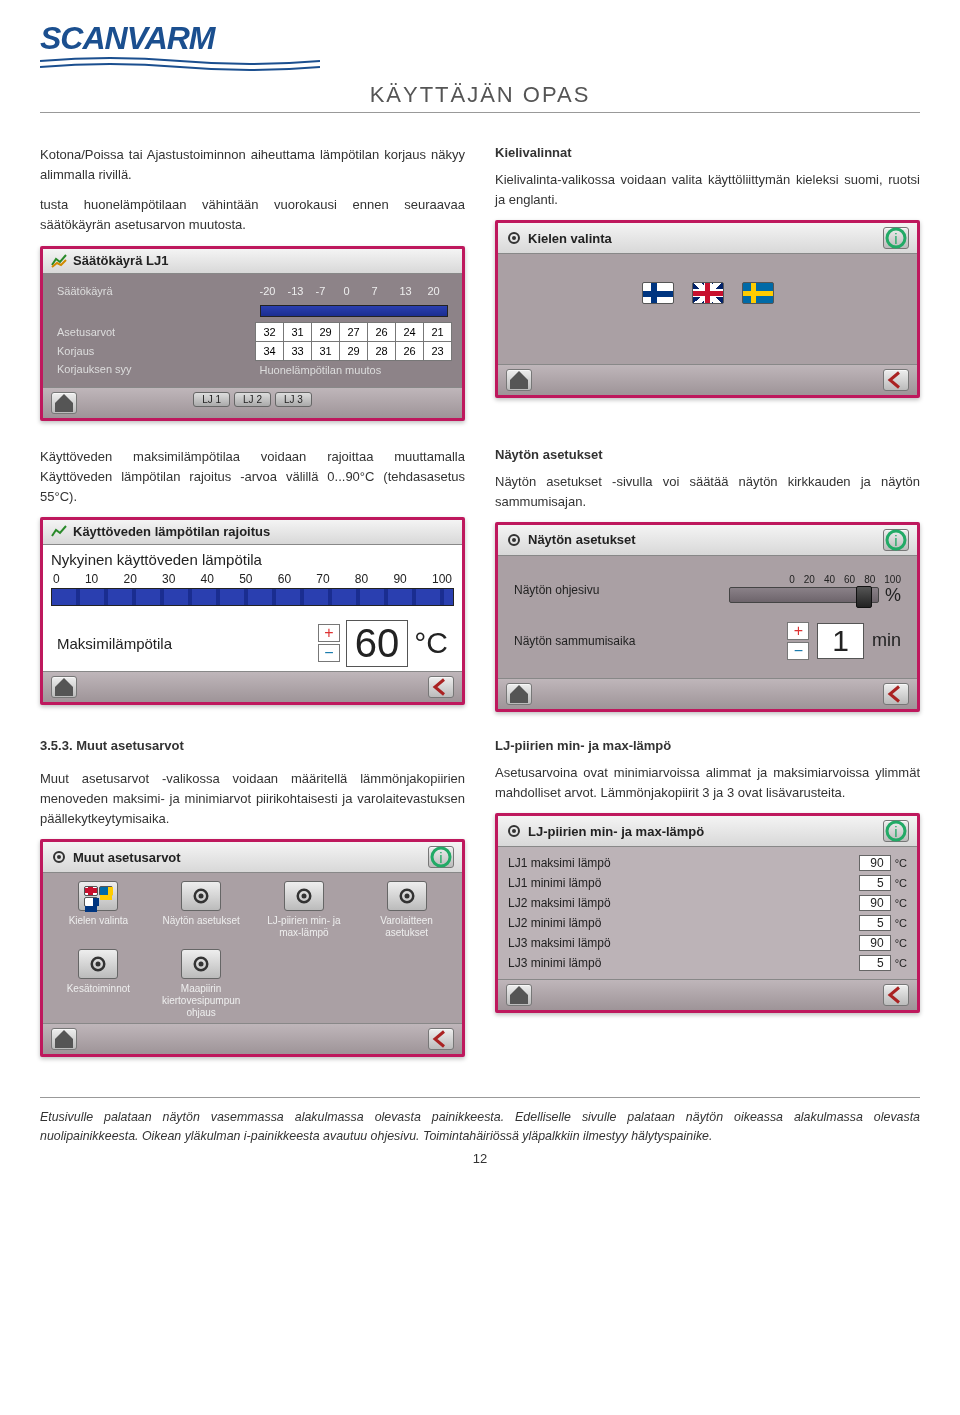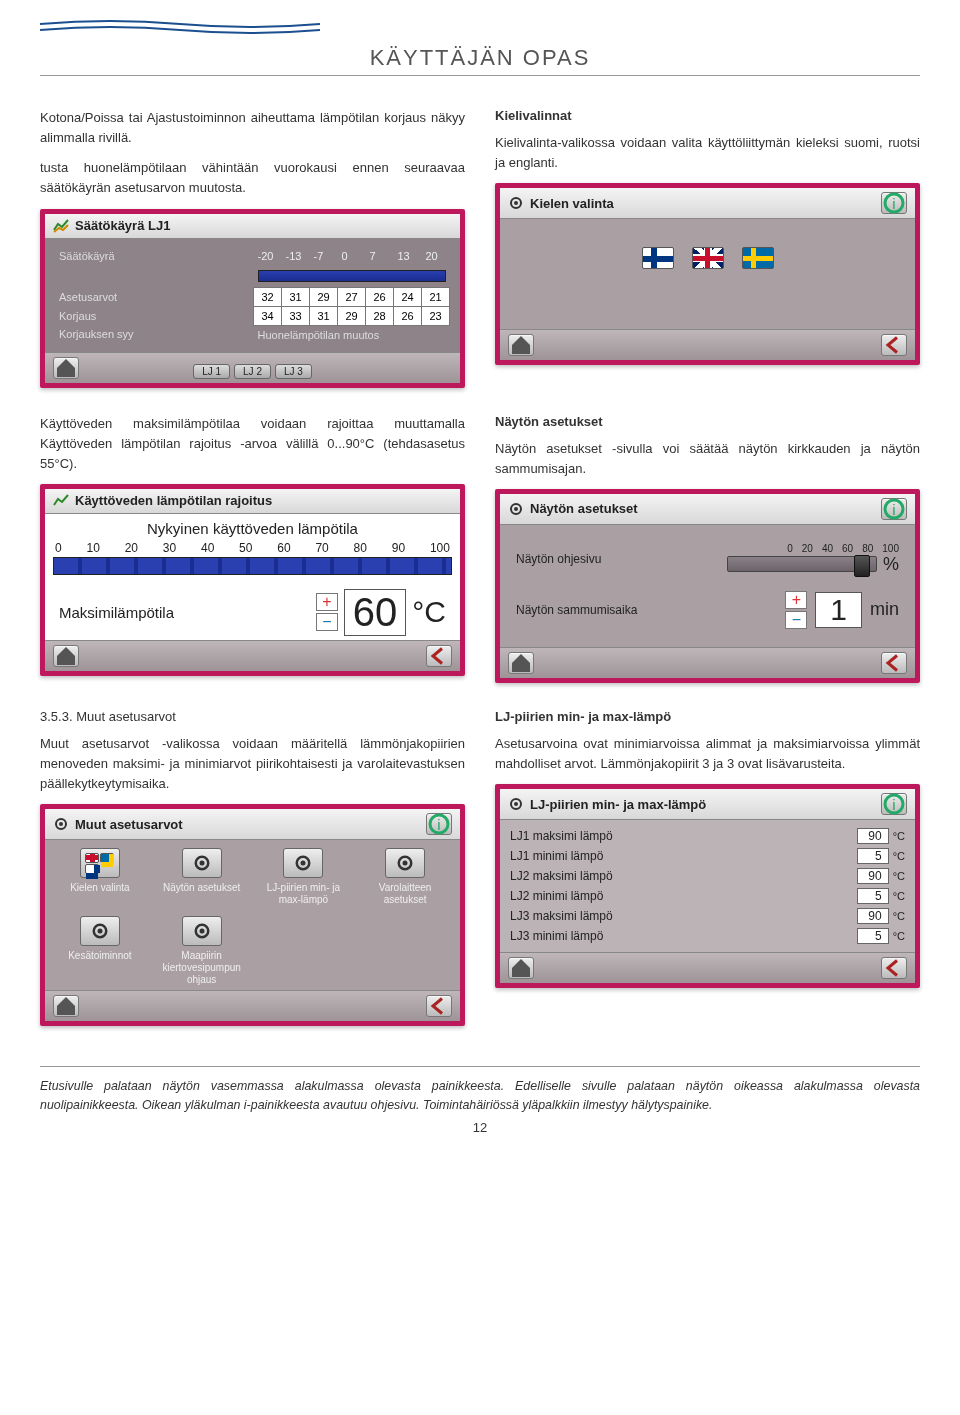--- a/index.html
+++ b/index.html
@@ -5,30 +5,30 @@
   * { box-sizing: border-box; margin: 0; padding: 0; }
   body { width: 960px; margin: 0 auto; font-family: "Segoe UI", Arial, sans-serif; font-size: 13px; color: #333; background: #fff; padding: 20px 40px 30px; }
   .logo { margin-bottom: 6px; }
   .logo-text { font-family: "Arial Black", sans-serif; font-style: italic; font-weight: 900; font-size: 32px; color: #1b4f8f; letter-spacing: -1px; }
   .logo-waves { width: 280px; height: 16px; }
   .page-head { text-align: center; font-size: 22px; letter-spacing: 2px; color: #555; font-weight: 300; border-bottom: 1px solid #999; padding-bottom: 4px; margin-bottom: 32px; }
   .cols { display: flex; gap: 30px; margin-bottom: 26px; }
   .col { flex: 1; }
   .para { text-align: justify; line-height: 1.55; margin-bottom: 10px; }
   .h3 { font-weight: 600; margin-bottom: 10px; }
-  .section-num { font-weight: 400; margin-bottom: 10px; }
+  .section-num { font-weight: 700; margin-bottom: 16px; }
 
   
-  .panel { background: #aaa0a4; border: 5px solid #be185d; border-radius: 2px; box-shadow: 0 2px 4px rgba(0,0,0,.25); width: 100%; font-size: 12px; color: #222; }
+  .panel { background: #aaa0a4; border: 3px solid #be185d; border-radius: 2px; box-shadow: 0 2px 4px rgba(0,0,0,.25); width: 100%; font-size: 12px; color: #222; }
   .panel-bar { display:flex; align-items:center; justify-content:space-between; background: linear-gradient(#f4f4f4,#d8d8d8); padding:4px 8px; border-bottom:1px solid #888; }
   .panel-bar .ttl { display:flex; align-items:center; gap:6px; font-weight:600; font-size:13px; }
   .gear, .chart-ico, .info-ico, .home-ico, .arrow-ico { display:inline-flex; align-items:center; justify-content:center; }
   .gear svg, .info-ico svg, .chart-ico svg, .home-ico svg, .arrow-ico svg { width:16px; height:16px; }
   .panel-body { padding: 10px 12px; }
-  .panel-foot { display:flex; justify-content:space-between; align-items:flex-end; background: linear-gradient(#bfb6ba,#9e9498); padding:4px 8px; border-top:1px solid #888; }
+  .panel-foot { display:flex; justify-content:space-between; align-items:flex-start; background: linear-gradient(#bfb6ba,#9e9498); padding:4px 8px; border-top:1px solid #888; }
   .btn-square { width:26px; height:22px; border-radius:3px; background:linear-gradient(#eee,#bbb); border:1px solid #777; display:inline-flex; align-items:center; justify-content:center; box-shadow: inset 0 1px 0 rgba(255,255,255,.6); }
   .flag { width:32px; height:22px; border:1px solid #555; border-radius:2px; display:inline-block; }
   .flag.fi { background: linear-gradient(#fff,#fff); position:relative; }
   .flag.fi::before { content:""; position:absolute; top:0; bottom:0; left:8px; width:6px; background:#003580; }
   .flag.fi::after { content:""; position:absolute; left:0; right:0; top:8px; height:6px; background:#003580; }
   .flag.uk { background:#012169; position:relative; overflow:hidden; }
   .flag.uk::before { content:""; position:absolute; inset:0; background: linear-gradient(45deg, transparent 42%, #fff 42%, #fff 58%, transparent 58%), linear-gradient(-45deg, transparent 42%, #fff 42%, #fff 58%, transparent 58%); }
   .flag.uk::after { content:""; position:absolute; inset:0; background: linear-gradient(#c8102e,#c8102e) center/100% 5px no-repeat, linear-gradient(#c8102e,#c8102e) center/5px 100% no-repeat, linear-gradient(#fff,#fff) center/100% 8px no-repeat, linear-gradient(#fff,#fff) center/8px 100% no-repeat; }
   .flag.se { background:#006aa7; position:relative; }
   .flag.se::before { content:""; position:absolute; top:0; bottom:0; left:8px; width:5px; background:#fecc00; }
@@ -77,20 +77,21 @@
   .lj-unit { font-size:11px; margin-left:4px; }
 
   .footer-rule { border-top:1px solid #999; margin-top:40px; padding-top:10px; }
   .footer-note { font-style:italic; text-align:justify; font-size:12.4px; line-height:1.5; }
   .page-num { text-align:center; margin-top:6px; font-size:13px; }
 </style>
 </head>
 <body>
 
 <div class="logo">
+  <div class="logo-text">SCANVARM</div>
   <svg class="logo-waves" viewBox="0 0 280 16">
     <path d="M0 4 Q70 -2 140 4 T280 4" stroke="#1b4f8f" stroke-width="2" fill="none"></path>
     <path d="M0 10 Q70 4 140 10 T280 10" stroke="#1b4f8f" stroke-width="2" fill="none"></path>
   </svg>
 </div>
 <div class="page-head">KÄYTTÄJÄN OPAS</div>
 
 <div class="cols">
   <div class="col">
     <p class="para">Kotona/Poissa tai Ajastustoiminnon aiheuttama lämpötilan korjaus näkyy alimmalla rivillä.</p>
@@ -221,21 +222,21 @@
       <div class="panel-bar">
         <span class="ttl">
             <span class="chart-ico">
               <svg viewBox="0 0 16 16">
                 <polyline points="1,12 5,6 9,9 15,2" stroke="#2a8a2a" stroke-width="2" fill="none"></polyline>
               </svg>
             </span>
             <span>Käyttöveden lämpötilan rajoitus</span>
           </span>
       </div>
-      <div style="padding:4px 8px 0; background:#fff;text-align:center;">
+      <div style="padding:4px 8px 0; background:#fff;">
         <div class="kv-title">Nykyinen käyttöveden lämpötila</div>
         <div class="kv-scale">
           <span>0</span>
             <span>10</span>
             <span>20</span>
             <span>30</span>
             <span>40</span>
             <span>50</span>
             <span>60</span>
             <span>70</span>

